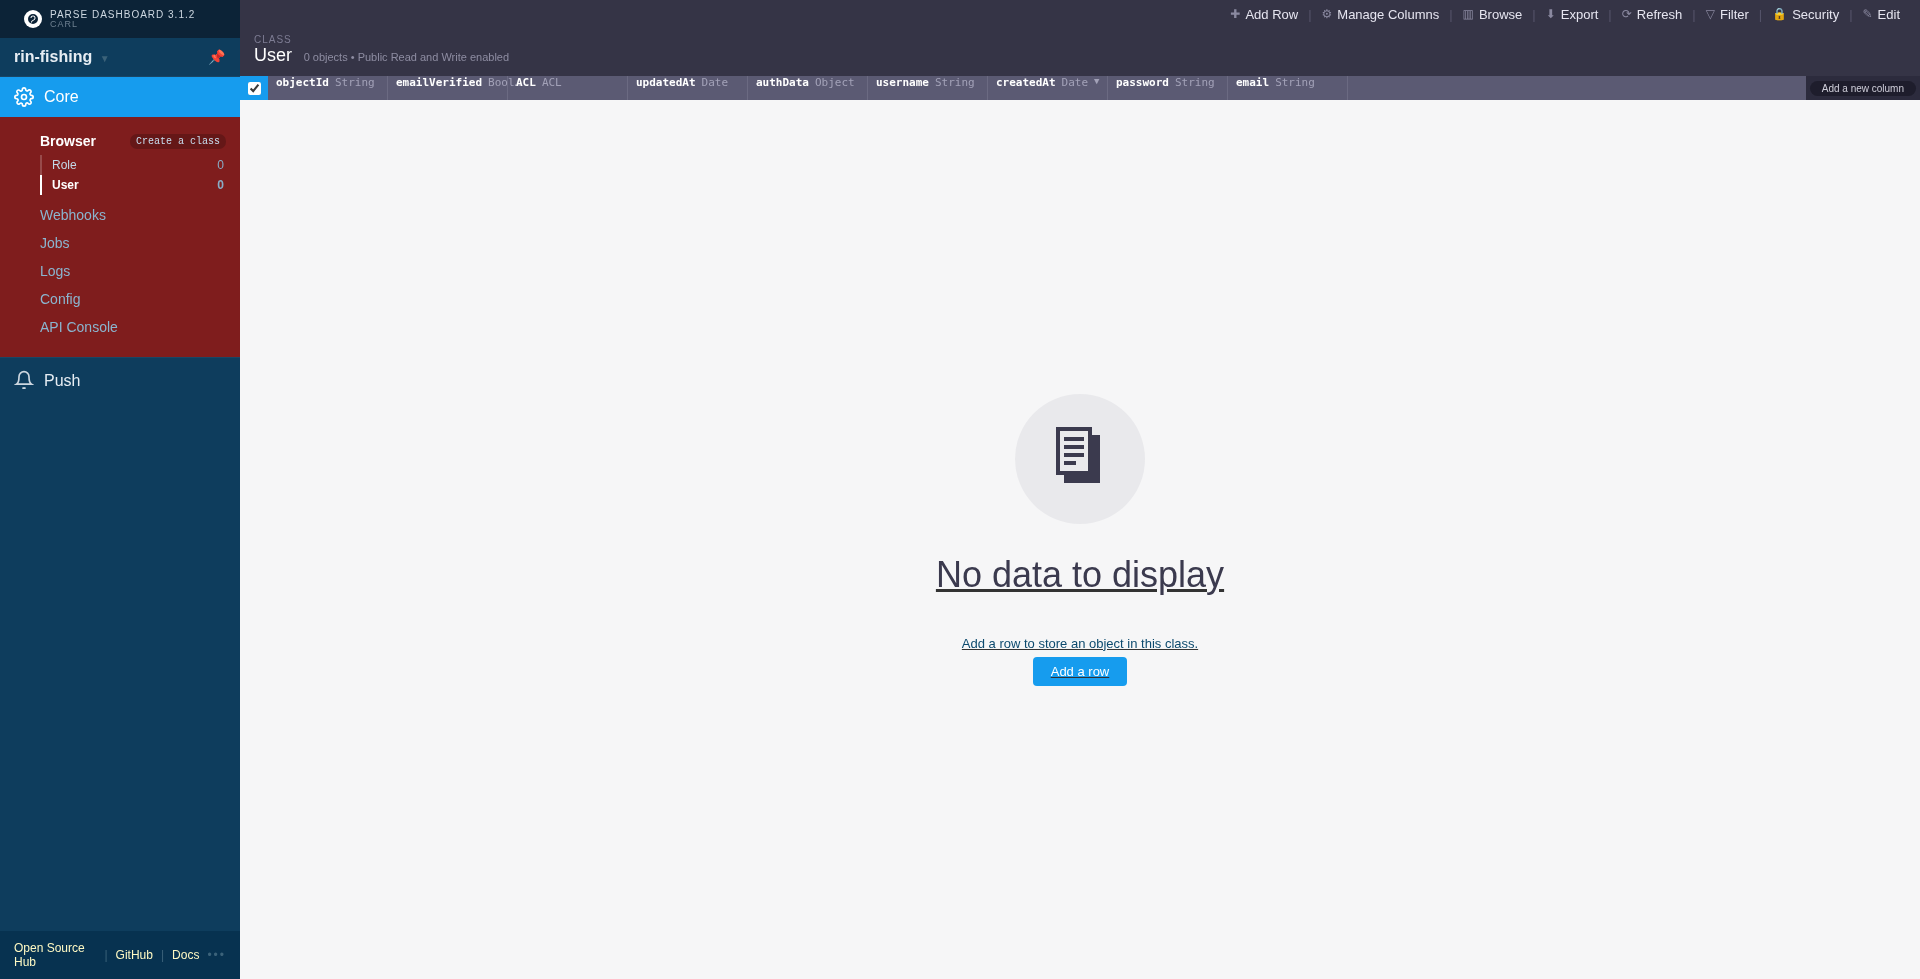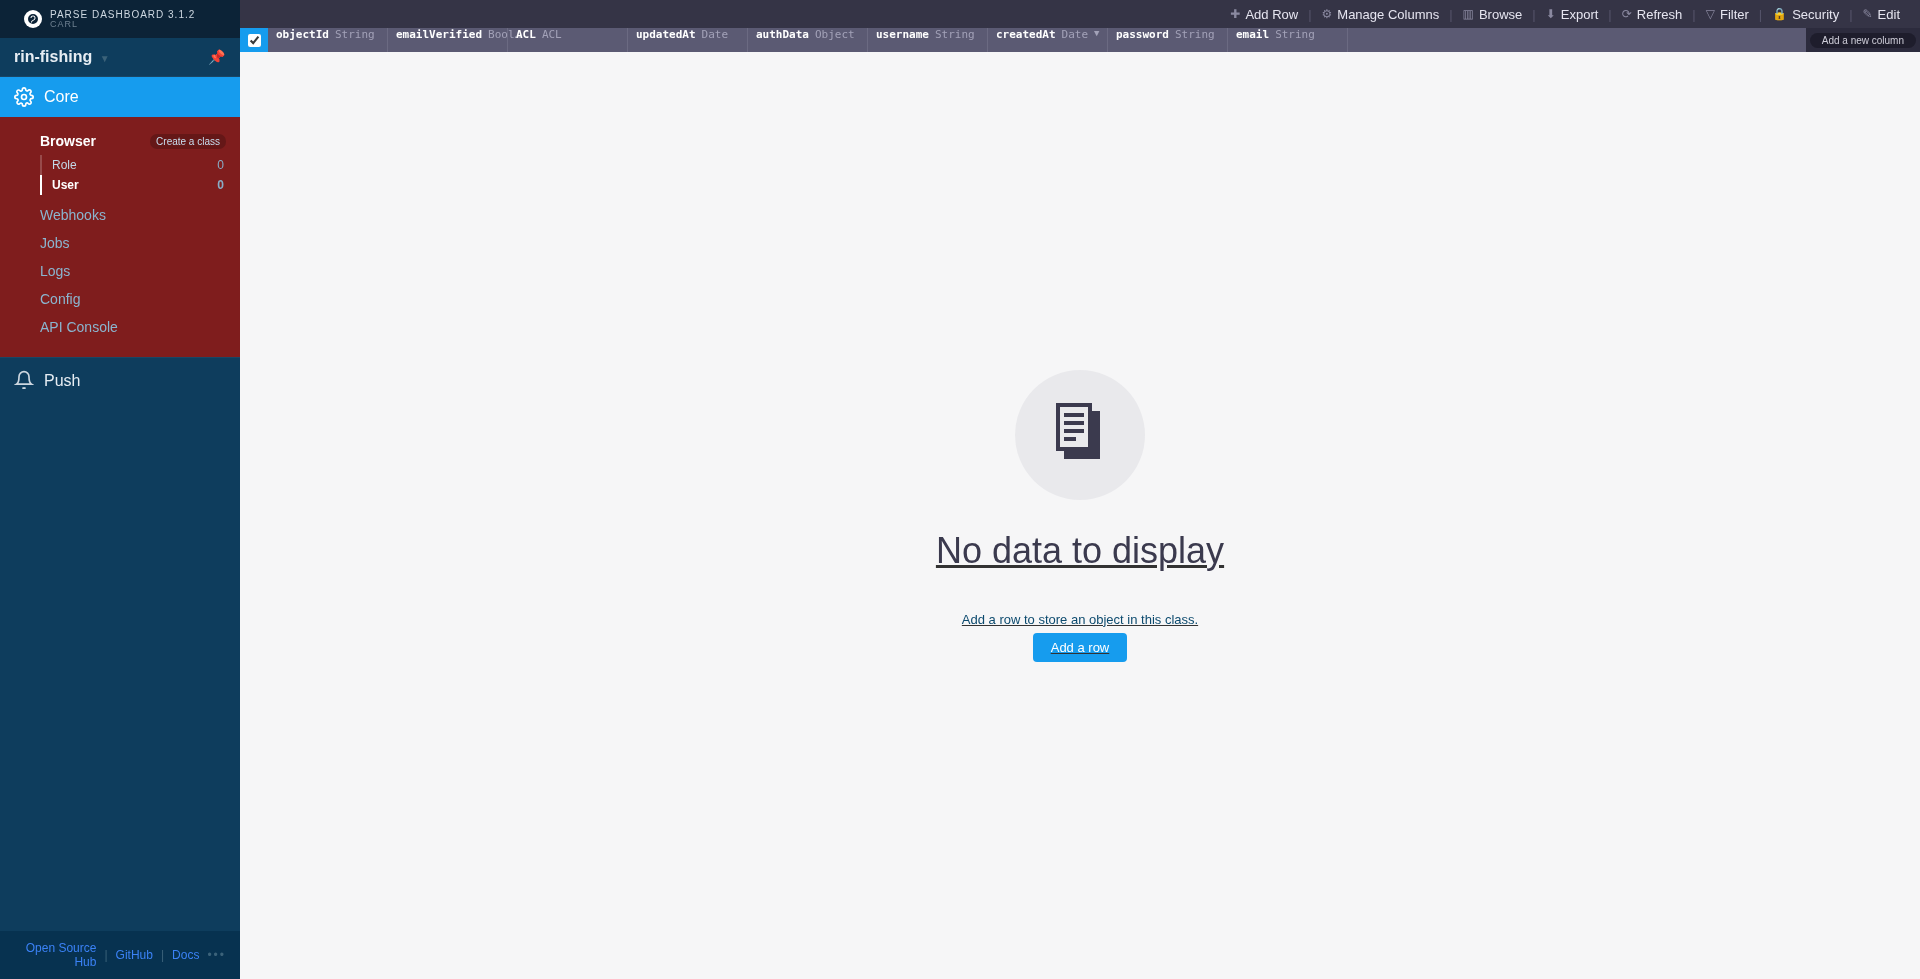--- a/index.html
+++ b/index.html
@@ -21,35 +21,35 @@
     .app-switcher .pin { color: #3b6279; font-size: 14px; }
     .dropdown-caret { color: #3b6279; font-size: 10px; margin-left: 4px; }
     
     .nav-section-active { background: #169cee; padding: 10px 14px; display: flex; align-items: center; gap: 10px; }
     .nav-section-icon { width: 20px; height: 20px; display: flex; align-items: center; justify-content: center; }
     .nav-section-label { font-size: 16px; color: #fff; }
     
     .subnav { background: #7f1d1d; padding: 10px 0 10px 0; }
     .subnav-header { display: flex; justify-content: space-between; align-items: center; padding: 6px 14px 6px 40px; }
     .subnav-header-title { font-weight: 700; color: #fff; font-size: 14px; }
-    .create-class-btn { font-size: 10px; color: #c8dff1; background: rgba(0,0,0,0.2); border-radius: 7px; padding: 2px 6px; cursor: pointer; }
+    .create-class-btn { font-size: 10px; color: #c8dff1; background: rgba(0,0,0,0.2); border-radius: 7px; padding: 2px 6px; cursor: pointer; font-family: Liberation Mono, monospace; }
     .class-list { list-style: none; padding-left: 40px; }
     .class-item { display: flex; justify-content: space-between; padding: 3px 16px 3px 10px; font-size: 12px; color: #c3d8e7; border-left: 2px solid rgba(255,255,255,0.2); cursor: pointer; }
     .class-item.active { border-left: 2px solid #fff; color: #fff; font-weight: 600; }
     .class-count { color: #88adc7; }
     
     .nav-items { padding: 6px 0; }
     .nav-item { padding: 6px 14px 6px 40px; font-size: 14px; color: #8bb5cf; cursor: pointer; }
     
     .nav-push { padding: 12px 14px; display: flex; align-items: flex-end; gap: 10px; border-top: 1px solid rgba(255,255,255,0.05); }
     .nav-push-label { font-size: 16px; color: #e6edf3; }
     
     .sidebar-spacer { flex: 1; }
     .sidebar-footer { background: #073250; padding: 10px 14px; display: flex; align-items: center; font-size: 12px; color: #c3d8e7; }
-    .sidebar-footer a { color: #3b82f6; cursor: pointer; text-align: right; }
+    .sidebar-footer a { color: #fef9c3; cursor: pointer; }
     .sidebar-footer .sep { color: #3b6279; margin: 0 8px; }
     .sidebar-footer .dots { color: #3b6279; margin-left: 8px; letter-spacing: 2px; cursor: pointer; }
     
     
     .main { flex: 1; display: flex; flex-direction: column; background: #f6f6f7; min-width: 0; }
     
     
     .toolbar-wrap { background: #353446; color: #d1d0dd; }
     .toolbar-row1 { display: flex; justify-content: flex-end; align-items: center; height: 28px; padding: 0 10px; gap: 0; font-size: 13px; }
     .tb-btn { display: flex; align-items: center; gap: 5px; padding: 0 10px; cursor: pointer; color: #e6e5f0; white-space: nowrap; }
@@ -199,20 +199,27 @@
         <div class="tb-btn">
             <span class="ico">🔒</span>
             <span>Security</span>
           </div>
         <span class="tb-sep">|</span>
         <div class="tb-btn">
             <span class="ico">✎</span>
             <span>Edit</span>
           </div>
       </div>
+      <div class="header-info">
+        <div class="header-info-label">CLASS</div>
+        <div>
+          <span class="header-info-title">User</span>
+          <span class="header-info-meta">0 objects • Public Read and Write enabled</span>
+        </div>
+      </div>
       <div class="col-headers" id="col-headers">
         <div class="col-check">
             <input type="checkbox" checked="" style="">
           </div>
 
       <div class="col-h" style="width: 120px;">
             <span class="cname">objectId</span>
             <span class="ctype">String</span>
           </div>
           <div class="col-h" style="width: 120px;">

